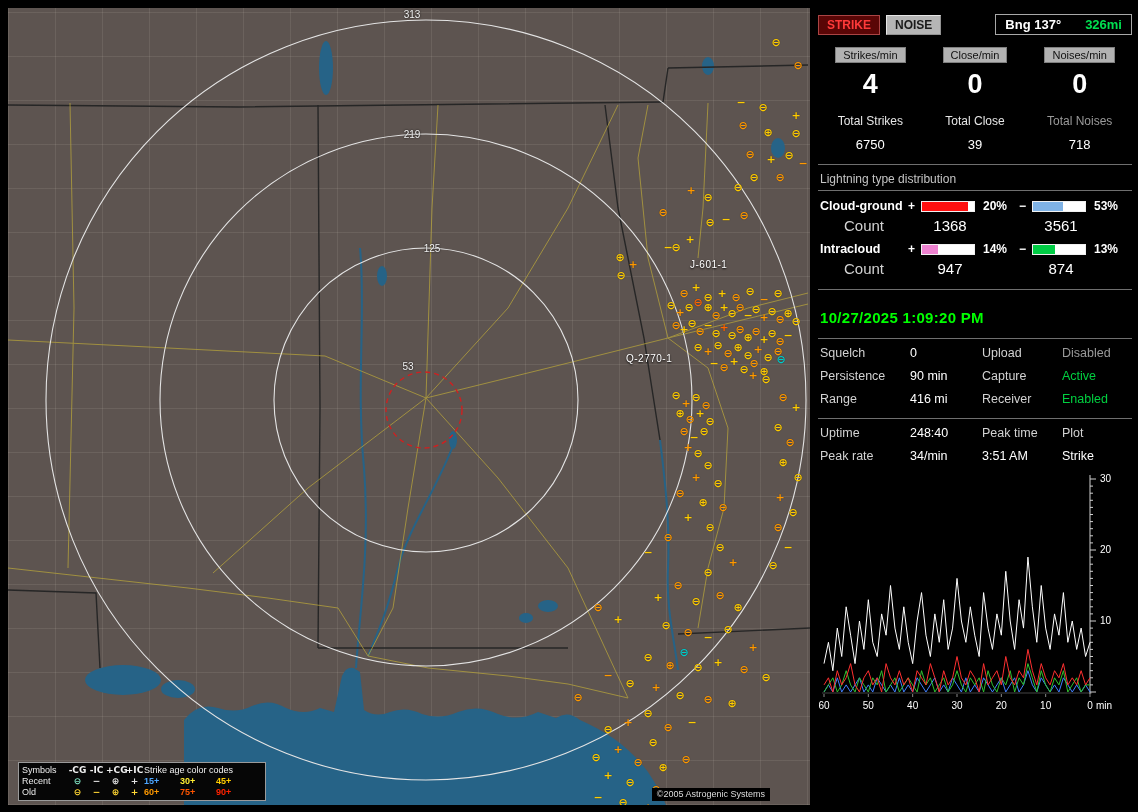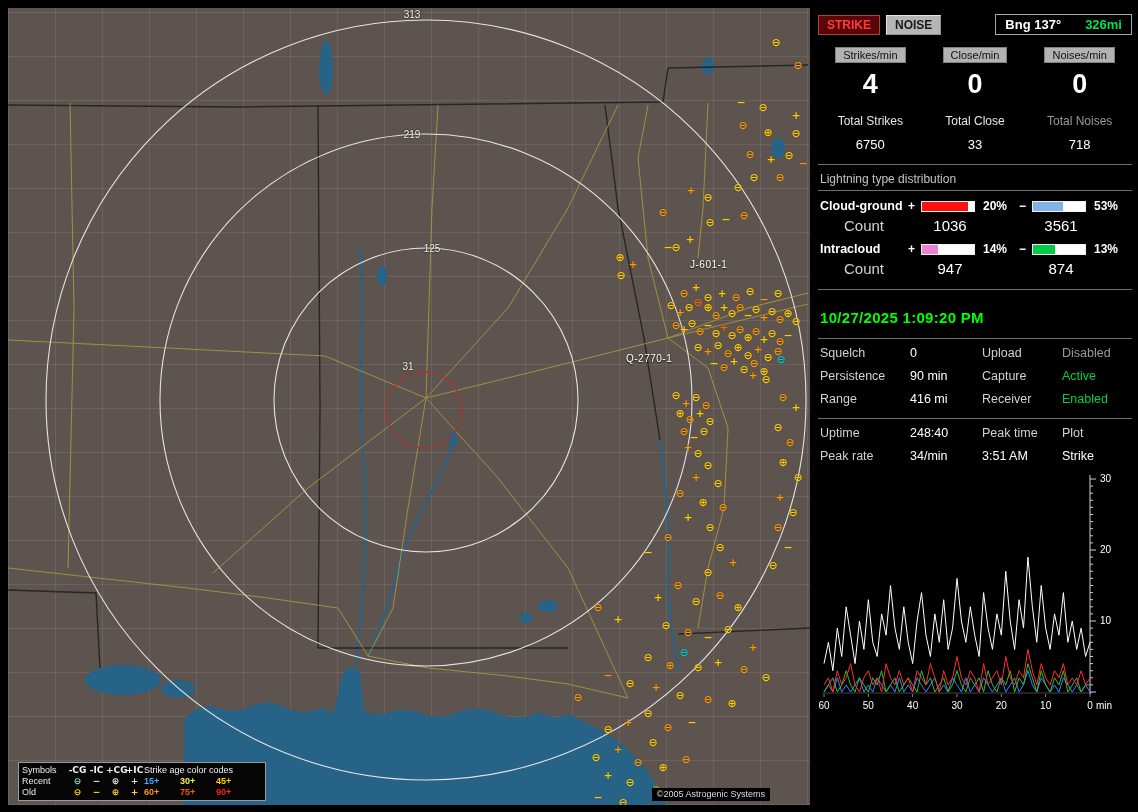--- a/index.html
+++ b/index.html
@@ -331,21 +331,21 @@
       <span class="strike" data-interactable="false" style="left: 622px; top: 775px; color: rgb(255, 204, 0);">⊖</span>
       <span class="strike" data-interactable="false" style="left: 648px; top: 782px; color: rgb(255, 153, 0);">⊖</span>
       <span class="strike" data-interactable="false" style="left: 590px; top: 790px; color: rgb(255, 204, 0);">−</span>
       <span class="strike" data-interactable="false" style="left: 615px; top: 795px; color: rgb(255, 204, 0);">⊖</span>
       <span class="strike" data-interactable="false" style="left: 640px; top: 800px; color: rgb(255, 153, 0);">+</span>
     </div>
   <div id="map-labels" data-interactable="false">
       <span class="ring-label" data-interactable="false" style="left: 404px; top: 2px;">313</span>
       <span class="ring-label" data-interactable="false" style="left: 404px; top: 122px;">219</span>
       <span class="ring-label" data-interactable="false" style="left: 424px; top: 236px;">125</span>
-      <span class="ring-label" data-interactable="false" style="left: 400px; top: 354px;">31</span>
+      <span class="ring-label" data-interactable="false" style="left: 400px; top: 354px;">53</span>
       <span class="cell-label" data-interactable="false" style="left: 682px; top: 252px;">J-601-1</span>
       <span class="cell-label" data-interactable="false" style="left: 618px; top: 346px;">Q-2770-1</span>
     </div>
 
   <div class="legend" data-interactable="false">
     <div class="legend-grid" id="legend-grid">
       <span class="hdr" data-interactable="false">Symbols</span>
       <span class="hdr sym" data-interactable="false">-CG</span>
       <span class="hdr sym" data-interactable="false">-IC</span>
       <span class="hdr sym" data-interactable="false">+CG</span>
@@ -399,21 +399,21 @@
     </div>
   </div>
 
   <div class="totals" data-interactable="false">
     <div>
       <div class="total-label" data-interactable="false">Total Strikes</div>
       <div class="total-val" data-interactable="false">6750</div>
     </div>
     <div>
       <div class="total-label" data-interactable="false">Total Close</div>
-      <div class="total-val" data-interactable="false">33</div>
+      <div class="total-val" data-interactable="false">39</div>
     </div>
     <div>
       <div class="total-label dim2" data-interactable="false">Total Noises</div>
       <div class="total-val" data-interactable="false">718</div>
     </div>
   </div>
 
   <hr class="sep" data-interactable="false">
   <div class="dist-title" data-interactable="false">Lightning type distribution</div>
   <hr class="sep" style="margin-top:2px" data-interactable="false">
@@ -427,21 +427,21 @@
         </span>
       <span class="dist-pct" data-interactable="false">20%</span>
       <span class="dist-sign" data-interactable="false">−</span>
       <span class="dist-bar" data-interactable="false">
           <span class="dist-fill" style="width: 58%; background: rgb(127, 178, 229);"></span>
         </span>
       <span class="dist-pct" data-interactable="false">53%</span>
     </div>
     <div class="dist-count">
       <span class="cl lab" data-interactable="false">Count</span>
-      <span class="c1" data-interactable="false">1036</span>
+      <span class="c1" data-interactable="false">1368</span>
       <span class="c2" data-interactable="false">3561</span>
     </div>
   </div>
 
   <div class="dist-block" data-interactable="false">
     <div class="dist-row">
       <span class="dist-name" data-interactable="false">Intracloud</span>
       <span class="dist-sign" data-interactable="false">+</span>
       <span class="dist-bar" data-interactable="false">
           <span class="dist-fill" style="width: 30%; background: rgb(238, 130, 208);"></span>

